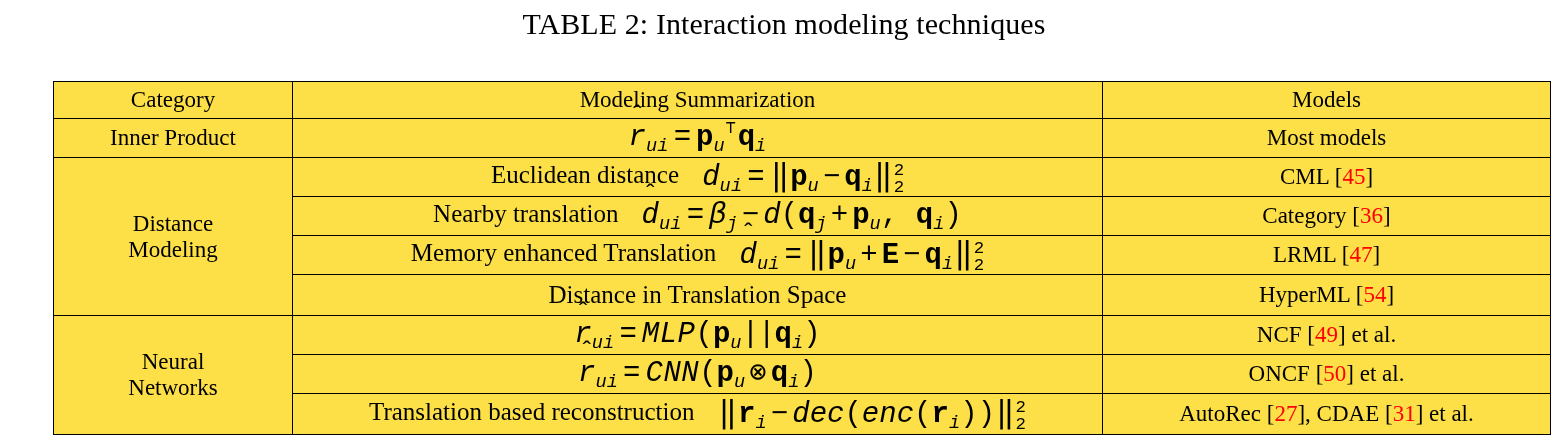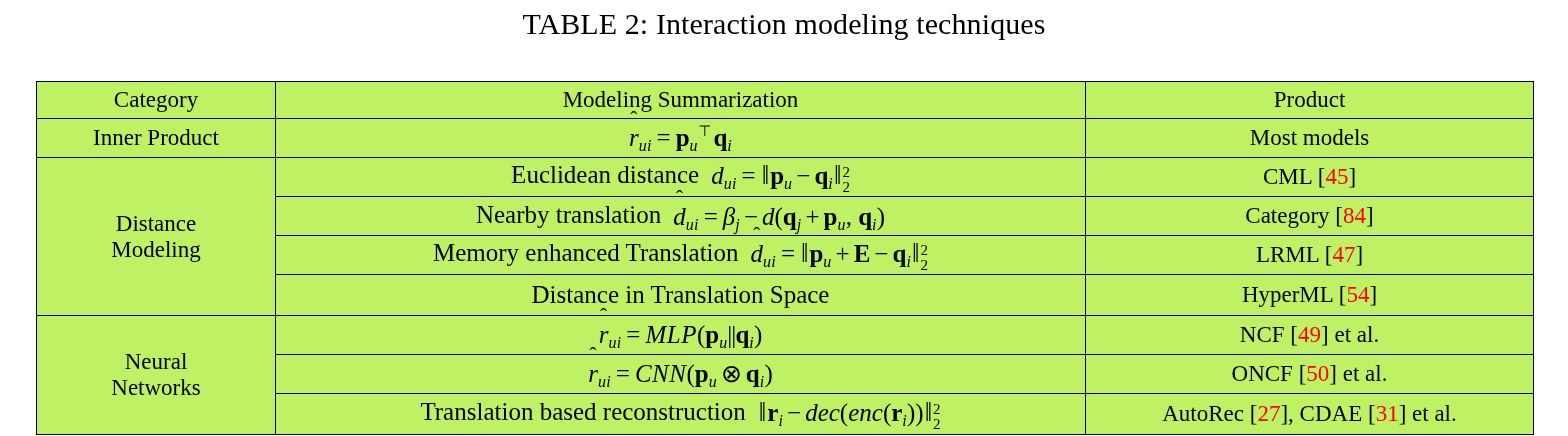--- a/index.html
+++ b/index.html
@@ -28,26 +28,26 @@
     width: 1568px;
     text-align: center;
     font-size: 30px;
     line-height: 40px;
     letter-spacing: 0.1px;
     white-space: nowrap;
   }
 
   table.tbl {
     position: absolute;
-    left: 36px;
+    left: 53px;
     top: 81px;
     width: 1497px;
     border-collapse: collapse;
     table-layout: fixed;
-    background: #bef264;
+    background: #fde047;
   }
 
   table.tbl td {
     border: 1.6px solid #000000;
     padding: 0;
     text-align: center;
     vertical-align: middle;
     font-size: 23px;
     line-height: 1.12;
     white-space: nowrap;
@@ -69,22 +69,22 @@
     line-height: 1.22;
     margin-left: 13px;
   }
   .cat-cell .l2 { display: block; }
 
   .head-cell { font-size: 25px; }
   .model-cell { font-size: 25px; }
 
   
   .math {
-    font-family: Liberation Serif, serif;
-    font-size: 25px;
+    font-family: Liberation Mono, monospace;
+    font-size: 29px;
     white-space: nowrap;
     display: inline-block;
     vertical-align: middle;
   }
   .txt {
     font-size: 25px;
     white-space: nowrap;
   }
   .mi { font-style: italic; }
   .mb { font-weight: bold; font-style: normal; }
@@ -154,21 +154,21 @@
     <colgroup>
       <col class="c-cat">
       <col class="c-sum">
       <col class="c-mod">
     </colgroup>
     <tbody>
 
       <tr class="r-head">
         <td class="head-cell">Category</td>
         <td class="head-cell">Modeling Summarization</td>
-        <td class="head-cell">Product</td>
+        <td class="head-cell">Models</td>
       </tr>
 
       <tr class="r-body">
         <td class="cat-cell">Inner Product</td>
         <td>
           <span class="math"><span class="hat"><span class="hatmark">̂</span><span class="mi">r</span></span><sub class="sb">ui</sub><span class="mrel">=</span><span class="mb">p</span><sub class="sb">u</sub><span class="tmark">⊤</span> <span class="mb">q</span><sub class="sb">i</sub></span>
         </td>
         <td class="model-cell">Most models</td>
       </tr>
 
@@ -182,21 +182,21 @@
           <span class="math">&nbsp;<span class="mi">d</span><sub class="sb">ui</sub><span class="mrel">=</span><span class="normbar">‖</span><span class="mb">p</span><sub class="sb">u</sub><span class="mbin">−</span><span class="mb">q</span><sub class="sb">i</sub><span class="normbar">‖</span><span class="normsub"><span>2</span><span>2</span></span></span>
         </td>
         <td class="model-cell"><span>CML</span> <span>[</span><span class="cite-num">45</span><span>]</span></td>
       </tr>
 
       <tr class="r-body">
         <td>
           <span class="txt">Nearby translation</span>
           <span class="math">&nbsp;<span class="hat"><span class="hatmark">̂</span><span class="mi">d</span></span><sub class="sb">ui</sub><span class="mrel">=</span><span class="mi">β</span><sub class="sb">j</sub><span class="mbin">−</span><span class="mi">d</span>(<span class="mb">q</span><sub class="sb">j</sub><span class="mbin">+</span><span class="mb">p</span><sub class="sb">u</sub>,&nbsp;<span class="mb">q</span><sub class="sb">i</sub>)</span>
         </td>
-        <td class="model-cell"><span>Category</span> <span>[</span><span class="cite-num">84</span><span>]</span></td>
+        <td class="model-cell"><span>Category</span> <span>[</span><span class="cite-num">36</span><span>]</span></td>
       </tr>
 
       <tr class="r-body">
         <td>
           <span class="txt">Memory enhanced Translation</span>
           <span class="math">&nbsp;<span class="hat"><span class="hatmark">̂</span><span class="mi">d</span></span><sub class="sb">ui</sub><span class="mrel">=</span><span class="normbar">‖</span><span class="mb">p</span><sub class="sb">u</sub><span class="mbin">+</span><span class="mb">E</span><span class="mbin">−</span><span class="mb">q</span><sub class="sb">i</sub><span class="normbar">‖</span><span class="normsub"><span>2</span><span>2</span></span></span>
         </td>
         <td class="model-cell"><span>LRML</span> <span>[</span><span class="cite-num">47</span><span>]</span></td>
       </tr>
 

